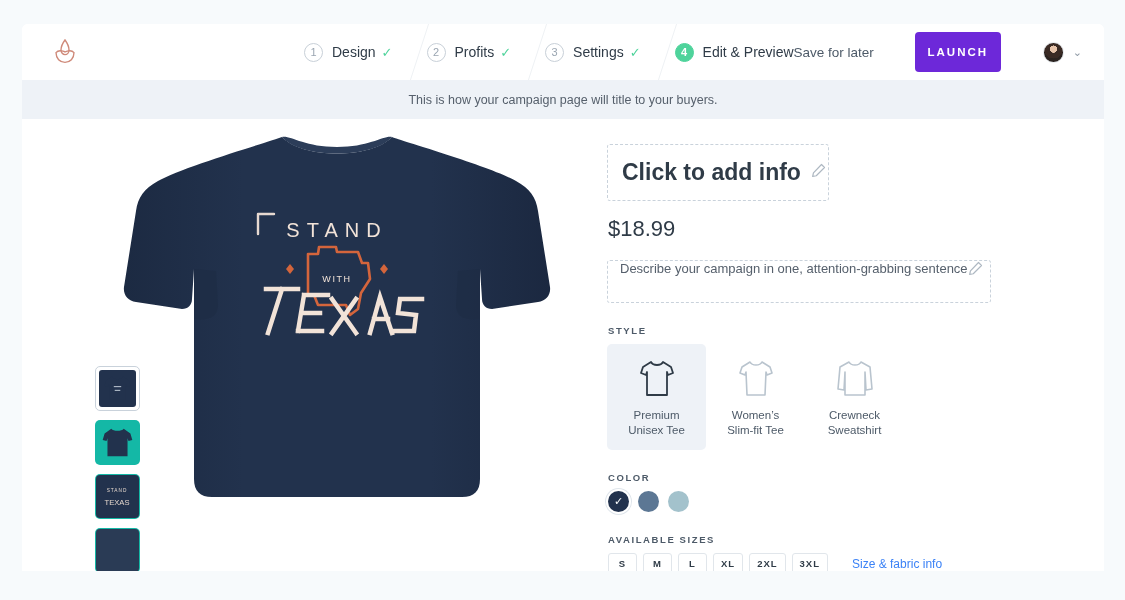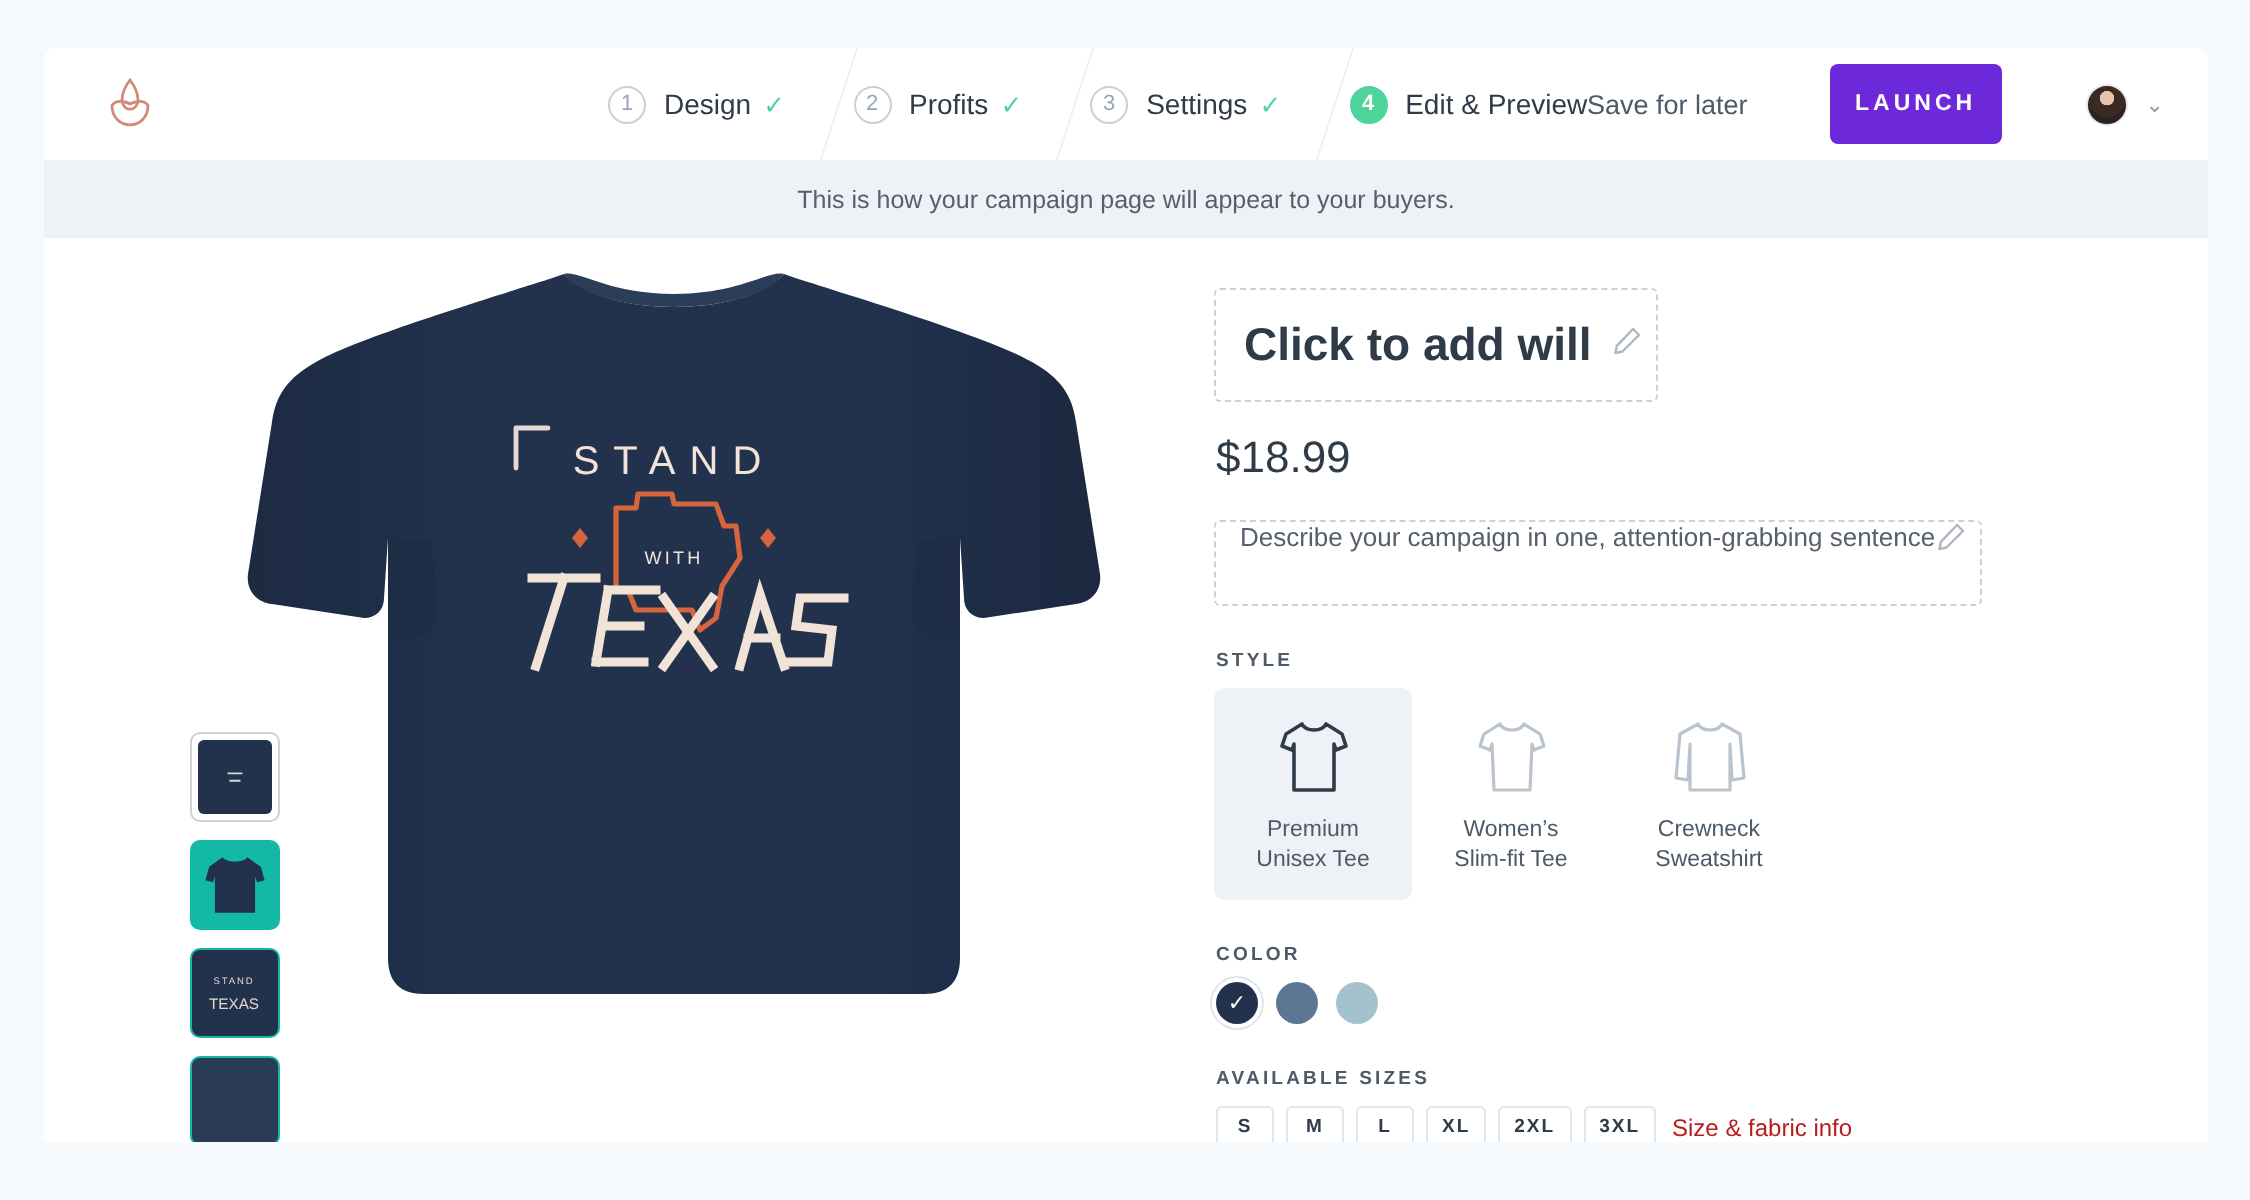--- a/index.html
+++ b/index.html
@@ -151,21 +151,21 @@
   .sw .tick { color: #fff; font-size: 11px; }
 
   .sizes { display: flex; align-items: center; gap: 6px; margin-left: 9px; }
   .size {
     min-width: 29px; height: 21px; padding: 0 7px;
     border: 1px solid #e1e6eb; border-radius: 3px;
     display: flex; align-items: center; justify-content: center;
     font-size: 9.5px; font-weight: bold; letter-spacing: 1px; color: #2f3b47;
     background: #fff;
   }
-  .fabric-link { font-size: 12px; color: #b91c1c; margin-left: 2px; white-space: nowrap; }
+  .fabric-link { font-size: 12px; color: #3b82f6; margin-left: 18px; white-space: nowrap; }
 </style>
 </head>
 <body>
 
 <div class="page-bg"></div>
 
 <div class="app-window">
 
   <div class="header">
 
@@ -202,21 +202,21 @@
       <span class="save-later">Save for later</span>
       <button class="launch-btn">LAUNCH</button>
       <div class="avatar-wrap">
         <div class="avatar"></div>
         <span class="chev">⌄</span>
       </div>
     </div>
   </div>
 
   <div class="notice">
-    <span>This is how your campaign page will appear to your buyers.</span>
+    <span>This is how your campaign page will title to your buyers.</span>
   </div>
 
   <div class="body">
 
     <div class="preview">
 
       <div class="shirt-stage">
         <svg viewBox="0 0 430 420">
           <defs>
             <linearGradient id="shade" x1="0" y1="0" x2="1" y2="0">
@@ -276,21 +276,21 @@
               <rect width="45" height="45" fill="#2a3b55"></rect>
             </svg>
         </div>
       </div>
 
     </div>
 
     <div class="details">
 
       <div class="title-box">
-        <span class="title-text">Click to add will</span>
+        <span class="title-text">Click to add info</span>
         <span class="pencil">
           <svg width="15" height="15" viewBox="0 0 16 16">
               <path d="M11.2 1.6 L14.4 4.8 L5.6 13.6 L1.8 14.4 L2.6 10.6 Z" fill="none" stroke="#aeb8c2" stroke-width="1.3" stroke-linejoin="round"></path>
             </svg>
         </span>
       </div>
 
       <div class="price">$18.99</div>
 
       <div class="desc-box">

